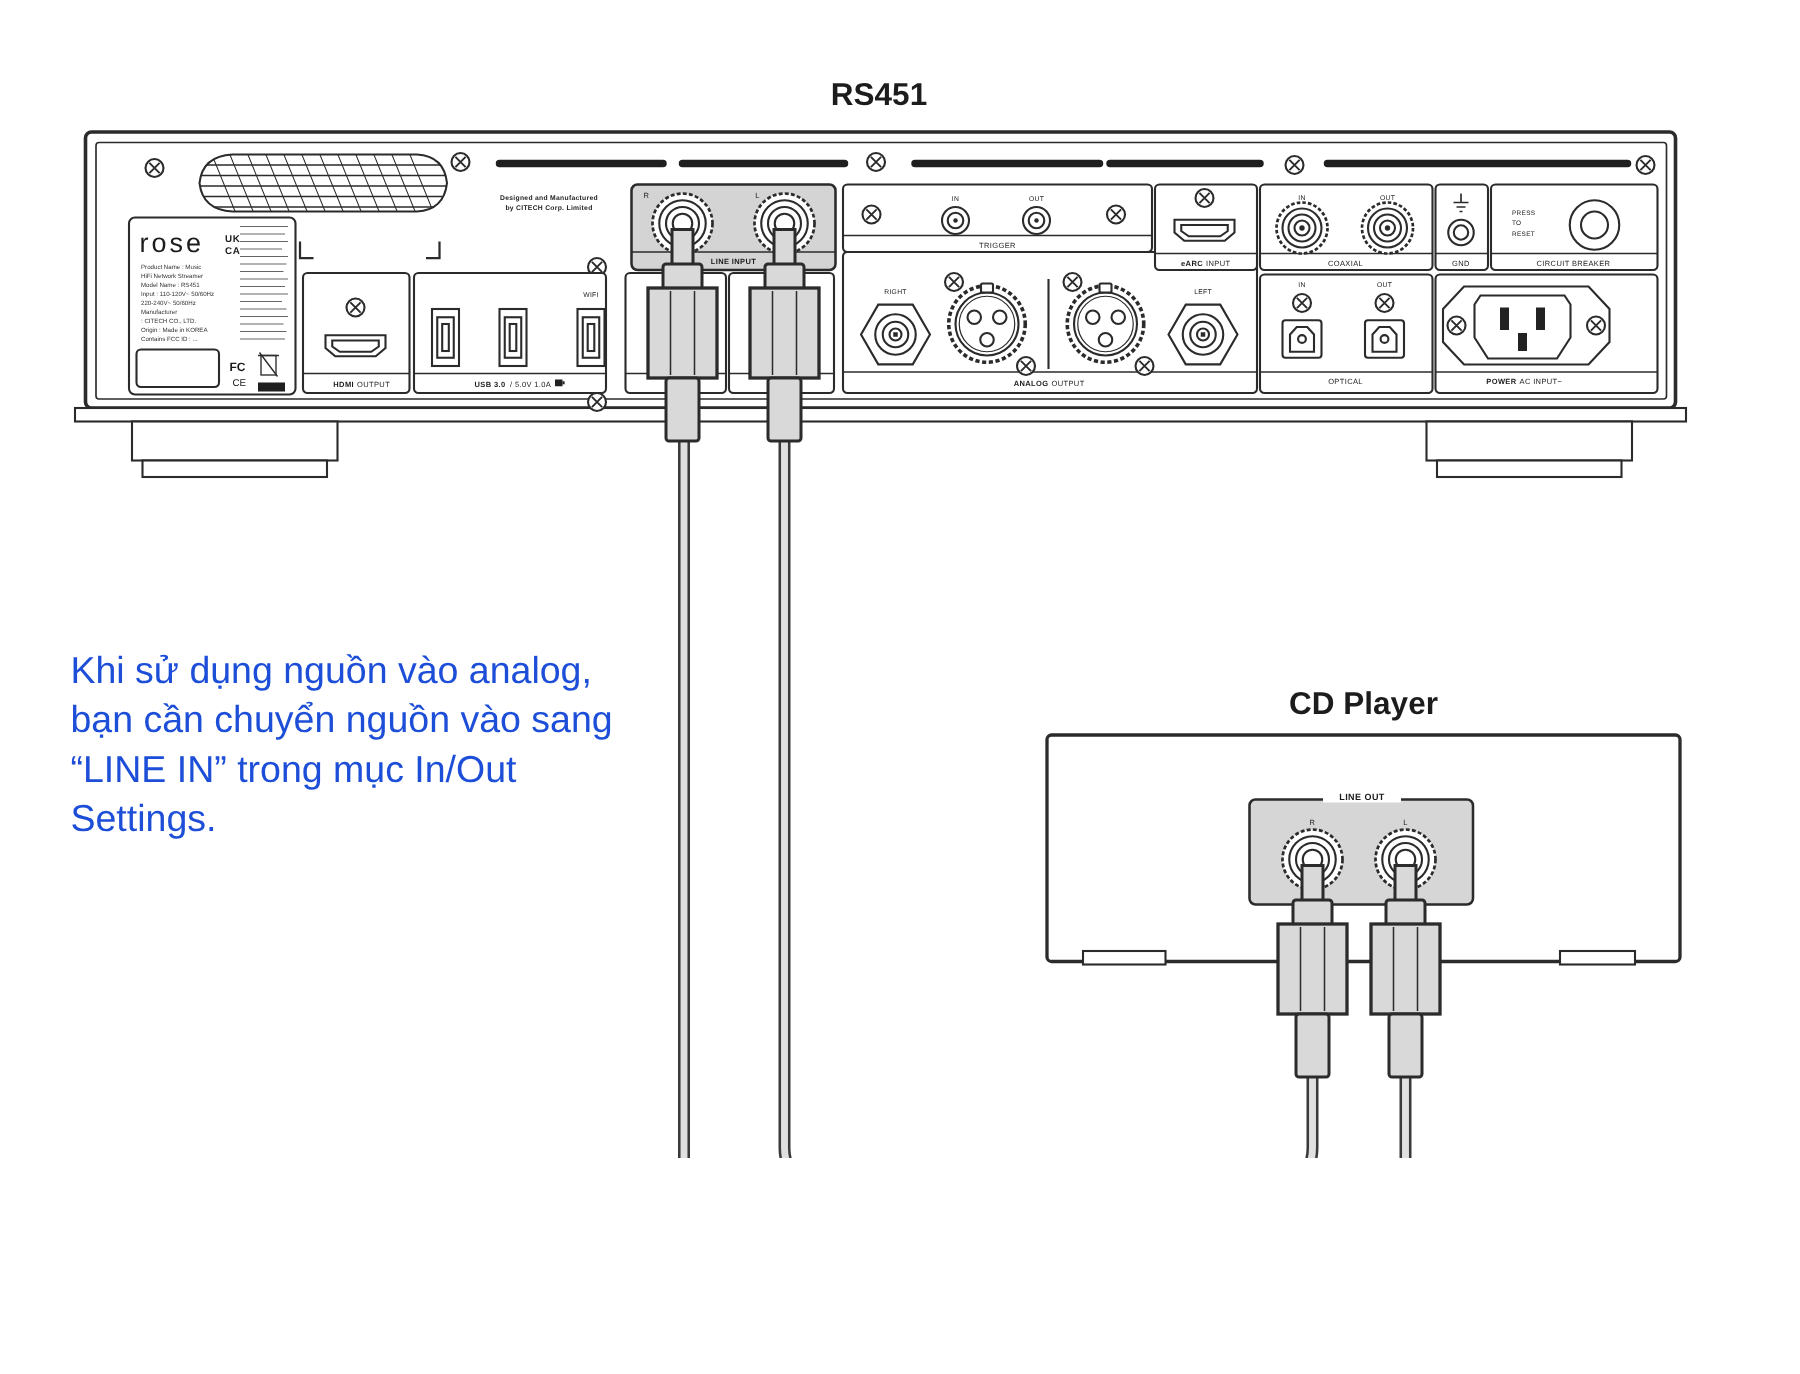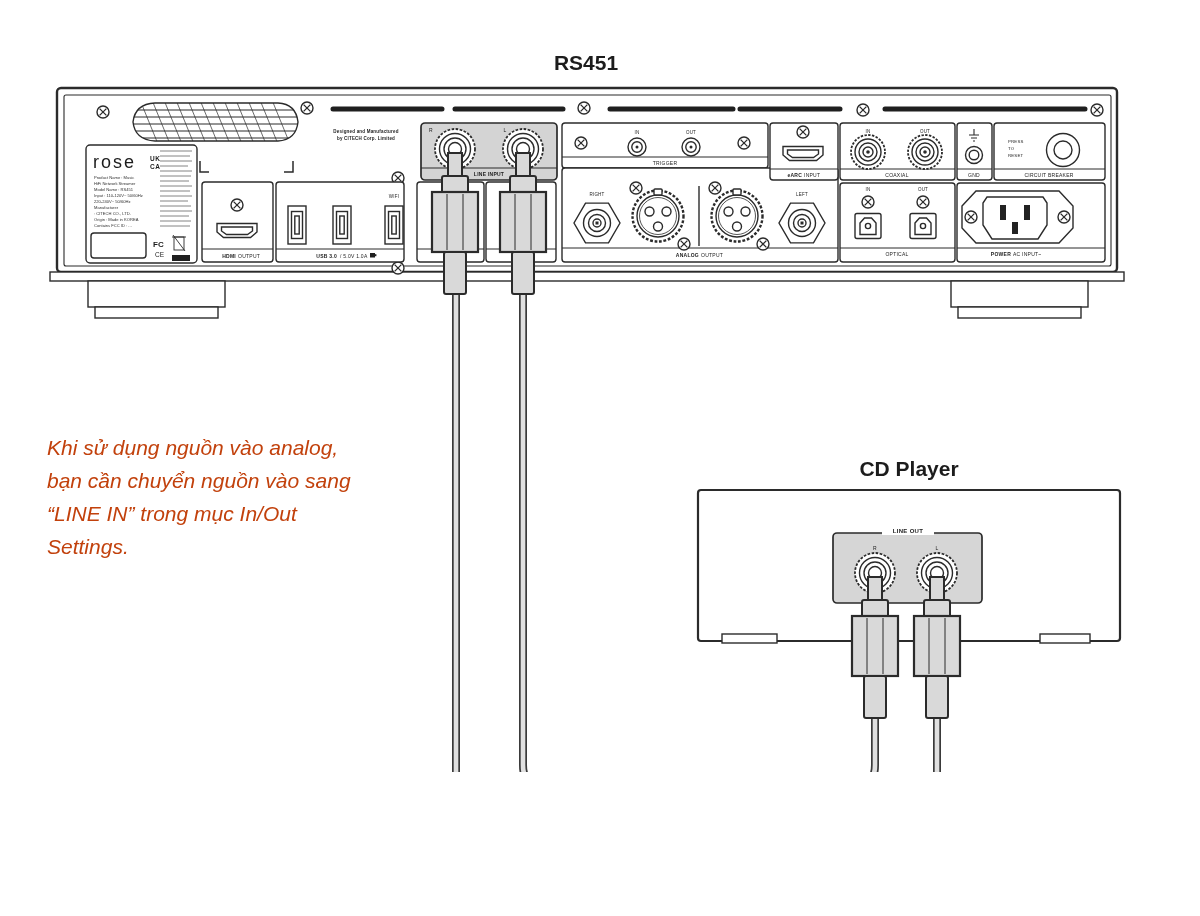--- a/index.html
+++ b/index.html
@@ -9,22 +9,22 @@
   svg text{font-family:"Liberation Sans",sans-serif;fill:#1c1c1c;}
   .ttl{font-size:21px;font-weight:bold;text-anchor:middle;}
   .lbl{font-size:5px;text-anchor:middle;letter-spacing:.25px;}
   .lblb{font-size:5px;font-weight:bold;letter-spacing:.25px;}
   .lbln{font-size:5px;letter-spacing:.25px;}
   .tiny{font-size:4.5px;text-anchor:middle;letter-spacing:.2px;}
   .press{font-size:4.3px;letter-spacing:.2px;}
   .stick{font-size:4.1px;fill:#333;}
   .ol{fill:#fff;stroke:#2b2b2b;stroke-width:1.4;}
   .ln{stroke:#2b2b2b;fill:none;}
-  .note{position:absolute;left:47px;top:398px;width:436px;color:#c2410c;
-        font-size:21px;line-height:33px;white-space:pre-line;font-style:italic;}
+  .note{position:absolute;left:47px;top:398px;width:436px;color:#1d4ed8;
+        font-size:25px;line-height:33px;white-space:pre-line;}
   .note p{margin:0;}
 </style>
 </head>
 <body>
 <div class="stage">
 
 <svg width="1200" height="916" viewBox="0 0 1200 916">
 <defs>
   <g id="screw">
     <circle r="6" class="ol"></circle>

